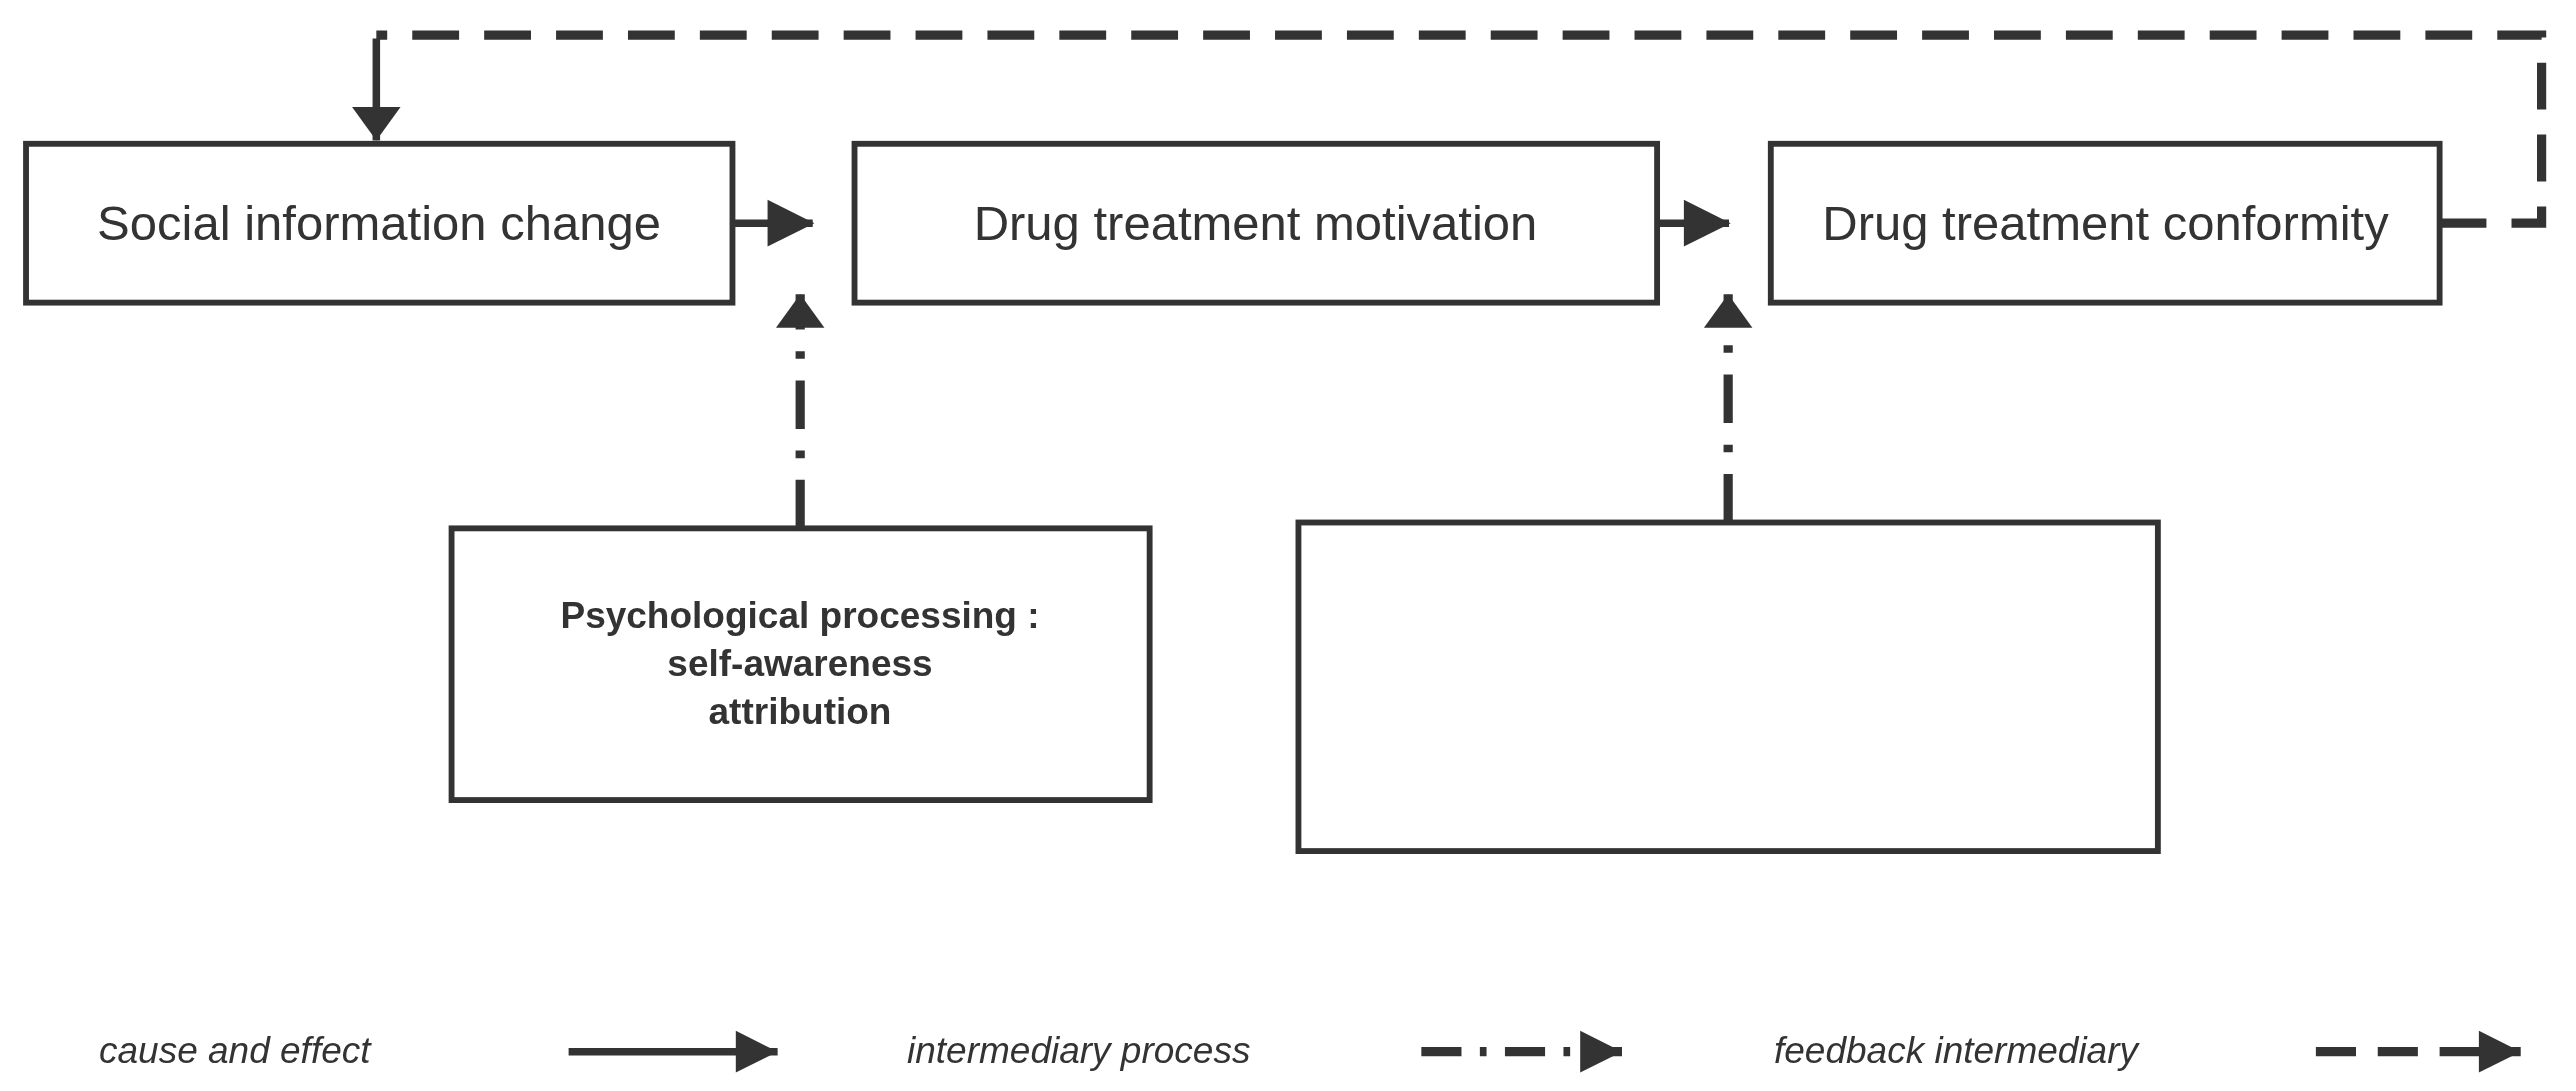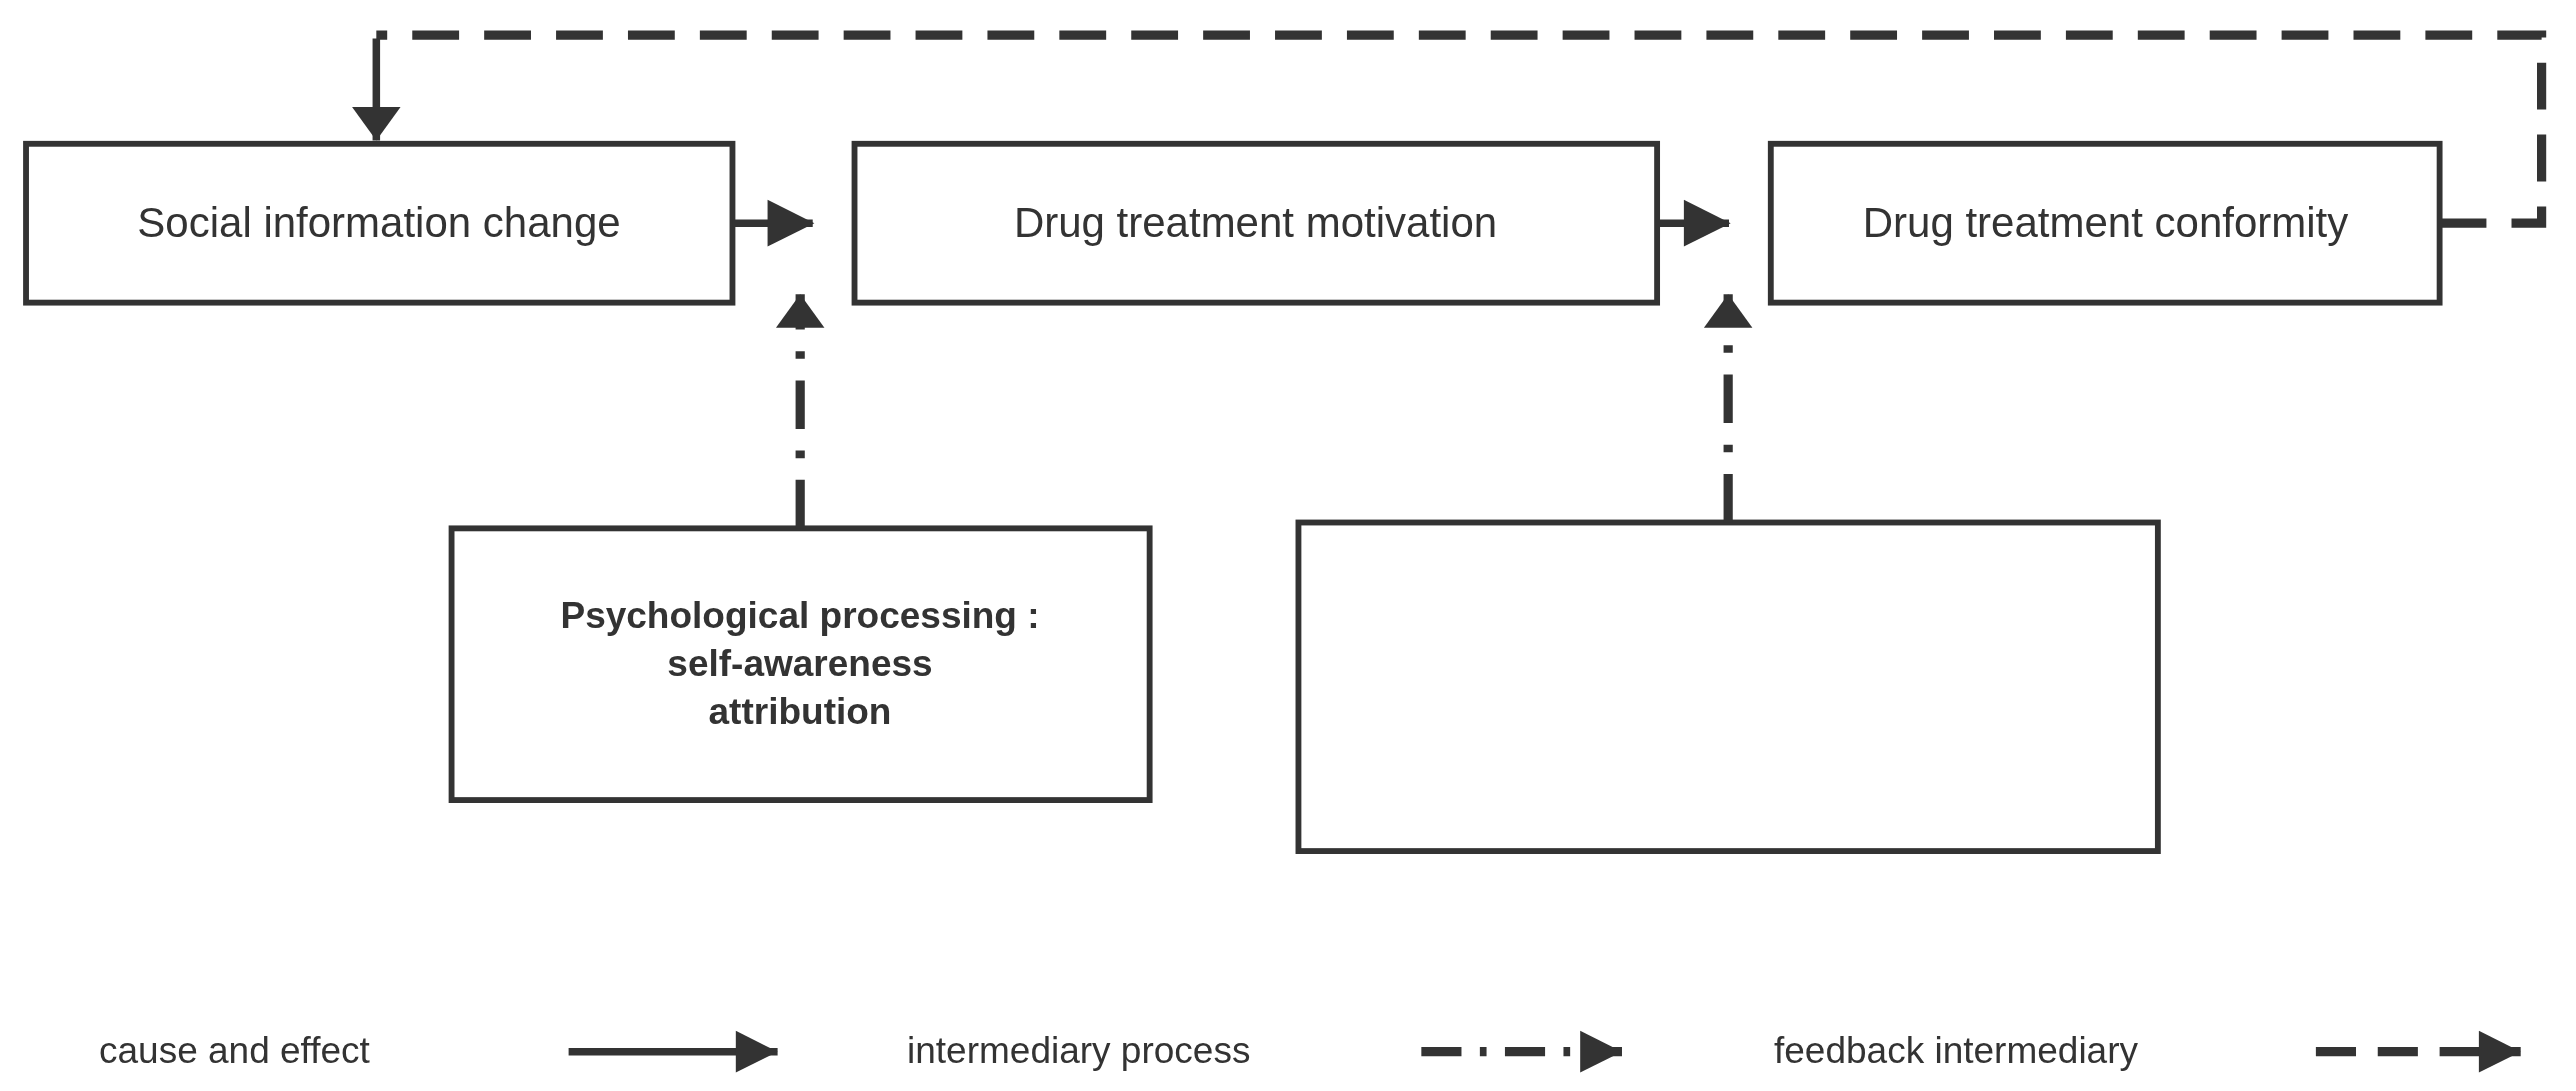--- a/index.html
+++ b/index.html
@@ -11,28 +11,29 @@
     display:flex;
     align-items:center;
     justify-content:center;
     text-align:center;
     color:#333333;
     font-family:"Liberation Sans","DejaVu Sans",sans-serif;
     pointer-events:none;
     white-space:pre-line;
     line-height:1.30;
   }
-  .box-label.top{font-size:42px;}
+  .box-label.top{font-size:49px;}
   .box-label.detail{font-size:37px;font-weight:bold;}
   .legend-text{
     position:absolute;
     color:#333333;
     font-size:37px;
     font-family:"Liberation Sans","DejaVu Sans",sans-serif;
     white-space:nowrap;
+    font-style:italic;
   }
 </style>
 </head>
 <body>
 
 <div id="stage">
 
   <svg id="diagram-svg" viewBox="0 0 3081 1305">
     <defs>
       <marker id="arrow-solid" viewBox="0 0 12 12" refX="11" refY="6" markerWidth="12" markerHeight="12" orient="auto-start-reverse" markerUnits="userSpaceOnUse">

